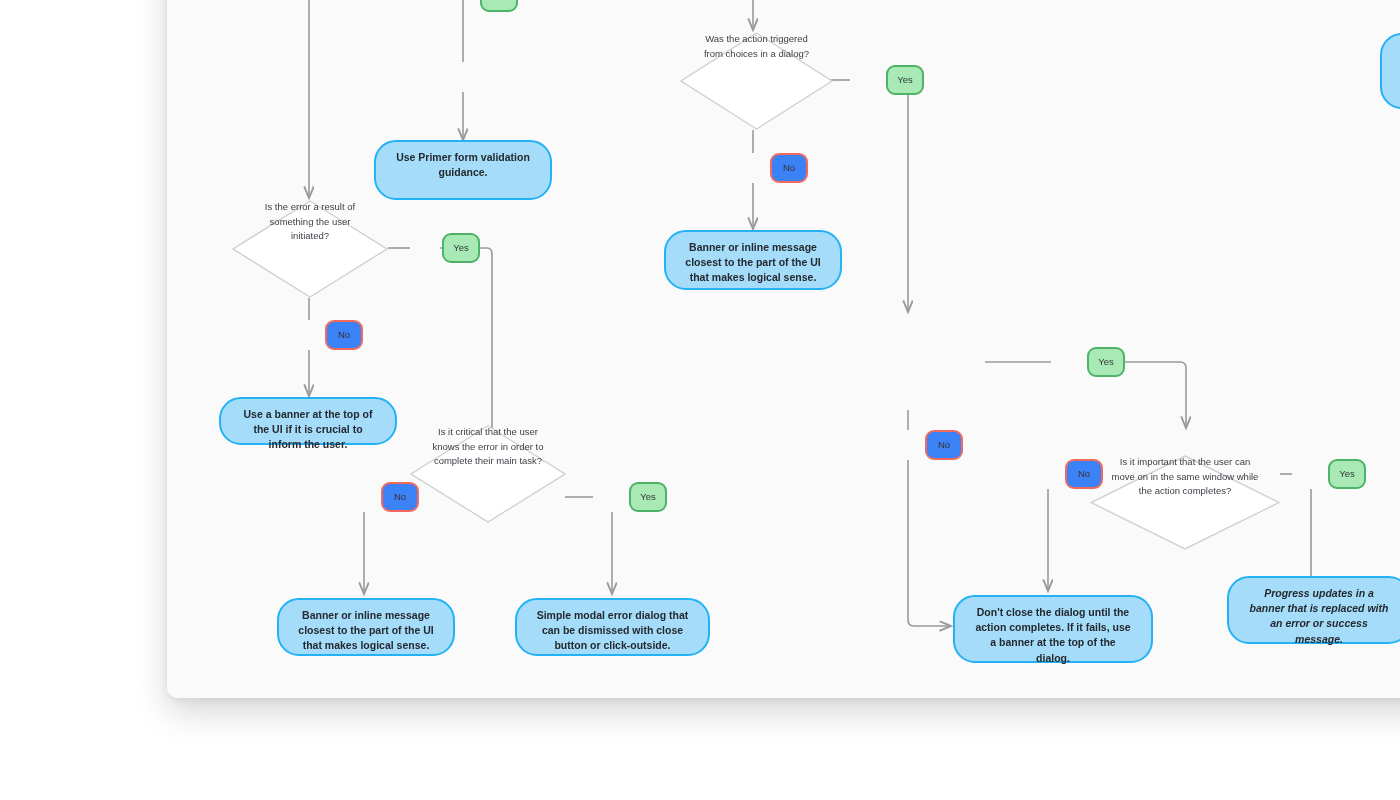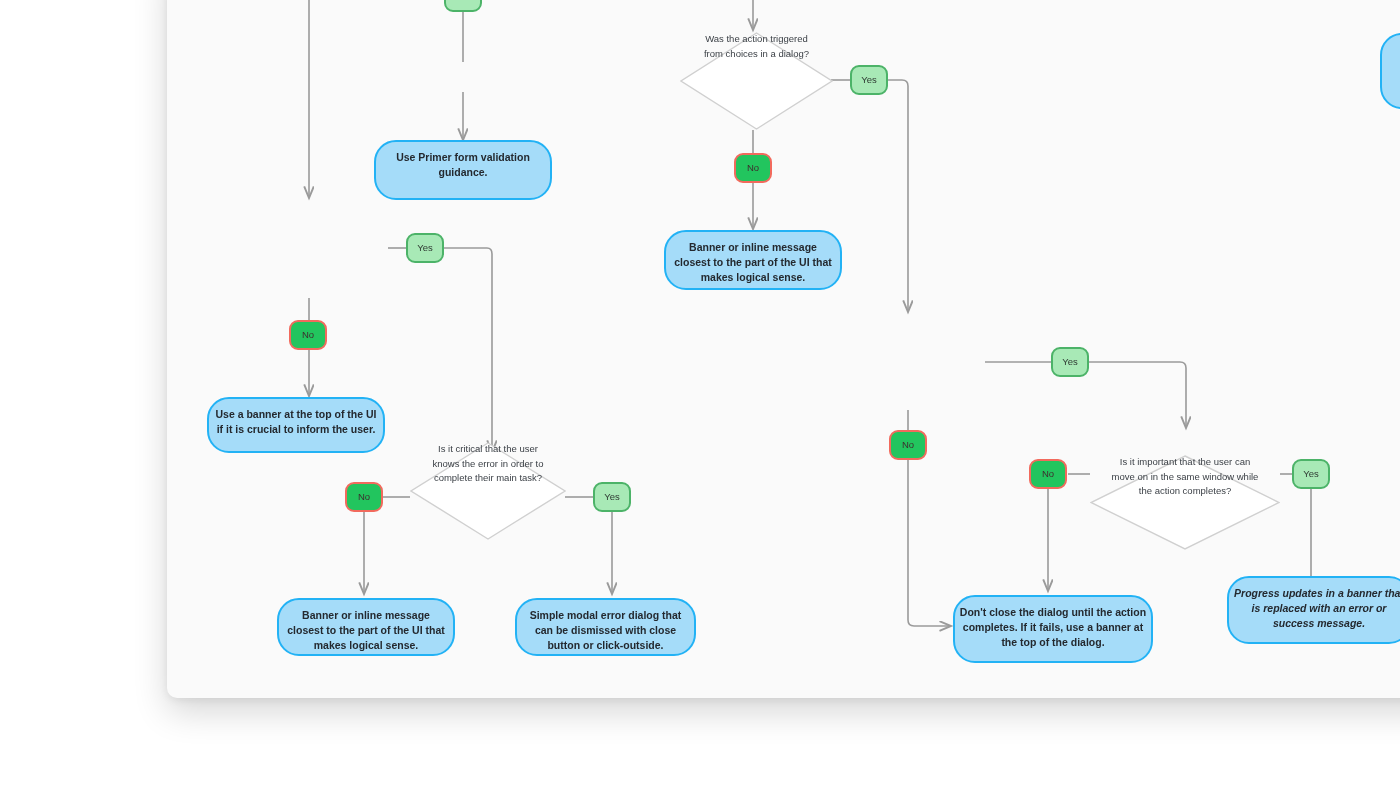--- a/index.html
+++ b/index.html
@@ -55,21 +55,21 @@
 
   
   .node-action {
     background: #a5dcf9;
     border: 2.5px solid #22b2f5;
     border-radius: 22px;
     color: #24292f;
     font-size: 10.5px;
     font-weight: bold;
     line-height: 1.45;
-    padding: 8px 4px;
+    padding: 8px 19px;
   }
   .node-action .node-text { display: block; }
 
   
   .node-decision {
     background: transparent;
     color: #3a3f45;
     font-size: 9.5px;
     font-weight: normal;
     line-height: 1.55;
@@ -91,28 +91,29 @@
     position: absolute;
     box-sizing: border-box;
     display: flex;
     align-items: center;
     justify-content: center;
     border-radius: 9px;
     font-size: 9.5px;
     line-height: 1;
     width: 38px;
     height: 30px;
+    margin-left: 36px;
   }
   .pill-yes {
     background: #a8e9b6;
     border: 2px solid #4cb368;
     color: #2f3b33;
   }
   .pill-no {
-    background: #22c55e;
+    background: #3b82f6;
     border: 2px solid #f26a5d;
     color: #3d2f2e;
   }
 </style>
 </head>
 <body>
 
 <div id="page-root">
 
   <div id="canvas-panel">
@@ -174,53 +175,59 @@
     </div>
 
     <div class="pill pill-yes" style="left:277px; top:22px;">
       <span>Yes</span>
     </div>
 
     <div class="node node-action" style="left:207px; top:180px; width:178px; height:60px;">
       <span class="node-text">Use Primer form validation guidance.</span>
     </div>
 
-
-    <div class="pill pill-yes" style="left:239px; top:273px;">
-      <span>Yes</span>
-    </div>
-
-    <div class="pill pill-no" style="left:122px; top:360px;">
-      <span>No</span>
-    </div>
-
-    <div class="node node-action" style="left:40px; top:437px; width:178px; height:56px;">
-      <span class="node-text">Use a banner at the top of the UI if it is crucial to inform the user.</span>
-    </div>
-
-    <div class="node node-decision" style="left:243px; top:482px; width:156px; height:98px;">
+    <div class="node node-decision" style="left:65px; top:240px; width:156px; height:98px;">
       <svg class="diamond-shape" viewBox="0 0 156 98" preserveAspectRatio="none">
         <polygon points="78,1 155,49 78,97 1,49" fill="#ffffff" stroke="#d0d0d0" stroke-width="1.4"></polygon>
       </svg>
+      <span class="node-text">Is the error a result of something the user initiated?</span>
+    </div>
+
+    <div class="pill pill-yes" style="left:239px; top:273px;">
+      <span>Yes</span>
+    </div>
+
+    <div class="pill pill-no" style="left:122px; top:360px;">
+      <span>No</span>
+    </div>
+
+    <div class="node node-action" style="left:52px; top:437px; width:178px; height:48px;">
+      <span class="node-text">Use a banner at the top of the UI if it is crucial to inform the user.</span>
+    </div>
+
+    <div class="node node-decision" style="left:243px; top:465px; width:156px; height:98px;">
+      <svg class="diamond-shape" viewBox="0 0 156 98" preserveAspectRatio="none">
+        <polygon points="78,1 155,49 78,97 1,49" fill="#ffffff" stroke="#d0d0d0" stroke-width="1.4"></polygon>
+      </svg>
       <span class="node-text">Is it critical that the user knows the error in order to complete their main task?</span>
     </div>
 
     <div class="pill pill-no" style="left:178px; top:522px;">
       <span>No</span>
     </div>
 
     <div class="pill pill-yes" style="left:426px; top:522px;">
       <span>Yes</span>
     </div>
 
     <div class="node node-action" style="left:110px; top:638px; width:178px; height:58px;">
       <span class="node-text">Banner or inline message closest to the part of the UI that makes logical sense.</span>
     </div>
 
-    <div class="node node-action" style="left:348px; top:638px; width:181px; height:58px;">
+    <div class="node node-action" style="left:348px; top:638px; width:195px; height:58px;">
       <span class="node-text">Simple modal error dialog that can be dismissed with close button or click-outside.</span>
     </div>
 
     <div class="node node-decision" style="left:513px; top:72px; width:153px; height:98px;">
       <svg class="diamond-shape" viewBox="0 0 153 98" preserveAspectRatio="none">
         <polygon points="76.5,1 152,49 76.5,97 1,49" fill="#ffffff" stroke="#d0d0d0" stroke-width="1.4"></polygon>
       </svg>
       <span class="node-text">Was the action triggered from choices in a dialog?</span>
     </div>
 

